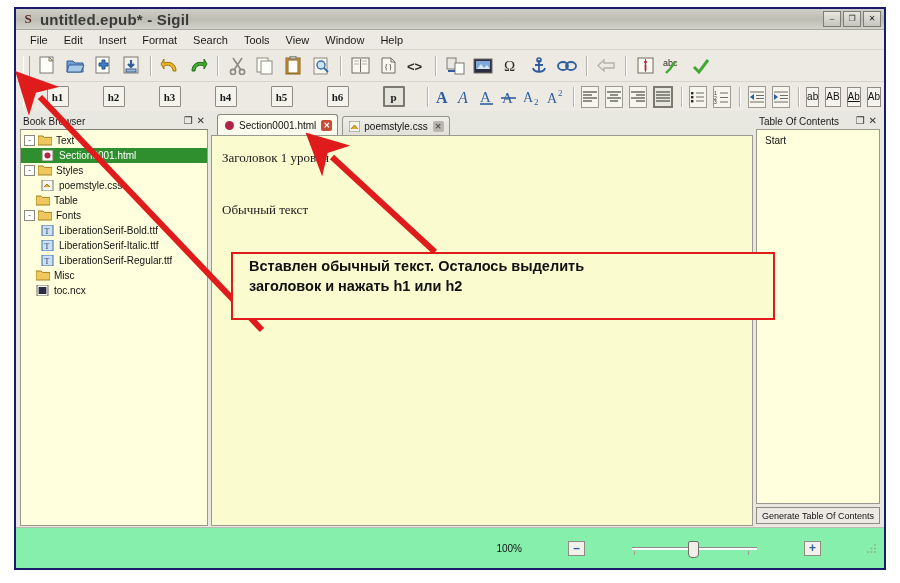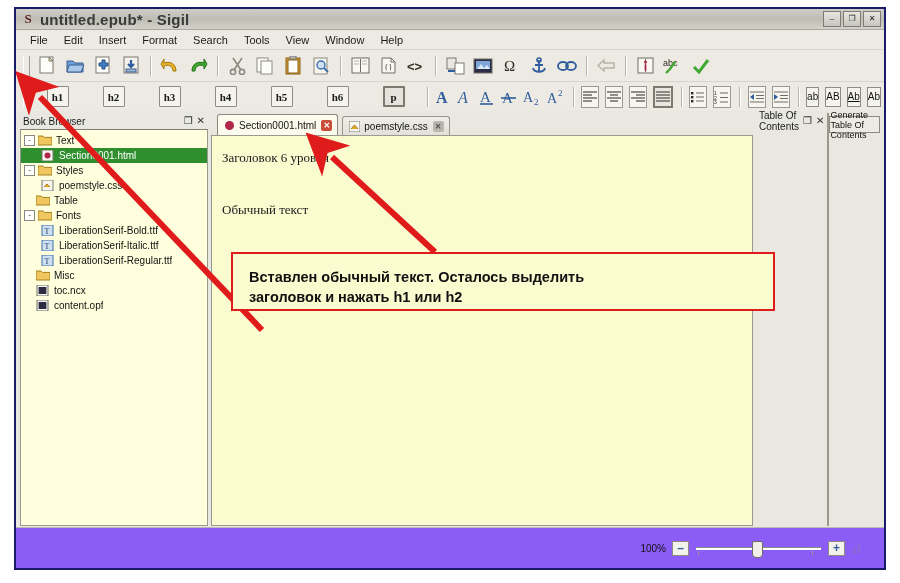--- a/index.html
+++ b/index.html
@@ -69,43 +69,43 @@
        border:1px solid #96948c;border-bottom:none;border-radius:3px 3px 0 0;margin-right:4px;
        background:linear-gradient(180deg,#f0efe7,#e2e1d9);box-sizing:border-box;}
   .tab.active{background:#fcfcee;height:21px;border-color:#8a887f;}
   .tab .x{width:11px;height:11px;margin-left:5px;display:flex;align-items:center;justify-content:center;
           font-size:8px;font-weight:bold;color:#fff;background:#c94b3a;border-radius:2px;}
   .tab .x.grey{background:#b9b7af;color:#555;}
   .editor{flex:1;background:#fbfbd0;border:1px solid #9a988f;position:relative;overflow:hidden;}
   .doc-h1{position:absolute;left:10px;top:14px;font-family:"Liberation Serif",serif;font-size:13px;color:#1a1a1a;}
   .doc-p{position:absolute;left:10px;top:66px;font-family:"Liberation Serif",serif;font-size:13px;color:#1a1a1a;}
 
-  .toc{width:130px;display:flex;flex-direction:row;padding:2px 4px 0 2px;box-sizing:border-box;}
+  .toc{width:130px;display:flex;flex-direction:column;padding:2px 4px 0 2px;box-sizing:border-box;}
   .toc-list{flex:1;background:#ffffdd;border:1px solid #9a988f;padding:3px 0 0 0;overflow:hidden;}
   .toc-row{font-size:10px;color:#111;padding-left:8px;height:14px;display:flex;align-items:center;}
   .toc-btn{height:17px;margin:3px 0 2px 0;border:1px solid #8d8b83;background:#eceae2;font-size:9px;
            color:#111;display:flex;align-items:center;justify-content:center;box-sizing:border-box;}
 
   
-  .status{position:absolute;left:0;right:0;bottom:0;height:40px;background:#8b5cf6;border-top:1px solid #bcbab2;
-          display:flex;align-items:center;justify-content:flex-end;padding-right:22px;}
+  .status{position:absolute;left:0;right:0;bottom:0;height:40px;background:#86efac;border-top:1px solid #bcbab2;
+          display:flex;align-items:center;justify-content:flex-end;padding-right:6px;gap:40px;}
   .zoom-val{font-size:10px;color:#111;margin-right:6px;}
   .zbtn{width:17px;height:15px;border:1px solid #8d8b83;background:#f2f1ea;display:flex;align-items:center;
         justify-content:center;color:#2f5d9e;font-size:12px;font-weight:bold;line-height:1;box-sizing:border-box;}
   .slider{width:125px;height:15px;margin:0 7px;position:relative;}
   .slider .track{position:absolute;left:0;right:0;top:6px;height:2px;background:#fff;border-top:1px solid #8e8c84;}
   .slider .knob{position:absolute;left:56px;top:0;width:9px;height:15px;background:#f0efe8;border:1px solid #6f6d65;border-radius:2px 2px 4px 4px;}
   .slider .t1{position:absolute;left:2px;top:10px;width:1px;height:4px;background:#9a988f;}
   .slider .t2{position:absolute;right:8px;top:10px;width:1px;height:4px;background:#9a988f;}
   .grip{width:12px;height:12px;margin-left:5px;opacity:.55;}
 
   
   .overlay{position:absolute;left:0;top:0;width:900px;height:583px;pointer-events:none;}
-  .callout{position:absolute;left:231px;top:252px;width:544px;height:59px;background:#fbfbd0;
-           border:2px solid #e01b1b;box-sizing:border-box;padding:14px 16px;}
+  .callout{position:absolute;left:231px;top:252px;width:544px;height:68px;background:#fbfbd0;
+           border:2px solid #e01b1b;box-sizing:border-box;padding:3px 16px;}
   .callout p{margin:0;font-size:14.5px;font-weight:bold;color:#111;line-height:1.35;}
 </style>
 </head>
 <body>
 
 <div id="app">
   <div class="win">
 
     <div class="titlebar">
       <div class="tb-logo">S</div>
@@ -457,28 +457,20 @@
             <span class="lbl">Misc</span>
           </div>
           <div class="row ind0">
             <span class="exp none"></span>
             <svg class="ficon" viewBox="0 0 14 11">
                 <rect x="1" y="0" width="11" height="11" fill="#f6f5ee" stroke="#6e6c64"></rect>
                 <rect x="2.6" y="2" width="7.8" height="7" fill="#2c2c44"></rect>
               </svg>
             <span class="lbl">toc.ncx</span>
           </div>
-          <div class="row ind0">
-            <span class="exp none"></span>
-            <svg class="ficon" viewBox="0 0 14 11">
-                <rect x="1" y="0" width="11" height="11" fill="#f6f5ee" stroke="#6e6c64"></rect>
-                <rect x="2.6" y="2" width="7.8" height="7" fill="#2c2c44"></rect>
-              </svg>
-            <span class="lbl">content.opf</span>
-          </div>
         </div>
       </div>
 
       <div class="center">
         <div class="tabrow">
           <div class="tab active">
             <svg width="11" height="11" style="margin-right:4px">
                 <circle cx="5.5" cy="5.5" r="4.5" fill="#b0254a"></circle>
               </svg>
             <span>Section0001.html</span>
@@ -487,21 +479,21 @@
           <div class="tab">
             <svg width="11" height="11" style="margin-right:4px">
                 <rect x="0" y="0" width="11" height="11" fill="#f6f5ee" stroke="#7a7870"></rect>
                 <path d="M2 8 l3.5 -4 l3.5 4" fill="#e8a62a" stroke="#a5801f"></path>
               </svg>
             <span>poemstyle.css</span>
             <span class="x grey">✕</span>
           </div>
         </div>
         <div class="editor">
-          <div class="doc-h1">Заголовок 6 уровня</div>
+          <div class="doc-h1">Заголовок 1 уровня</div>
           <div class="doc-p">Обычный текст</div>
         </div>
       </div>
 
       <div class="toc">
         <div class="panel-head">
           <span class="panel-title">Table Of Contents</span>
           <span class="panel-ico">❐</span>
           <span class="panel-ico">✕</span>
         </div>

